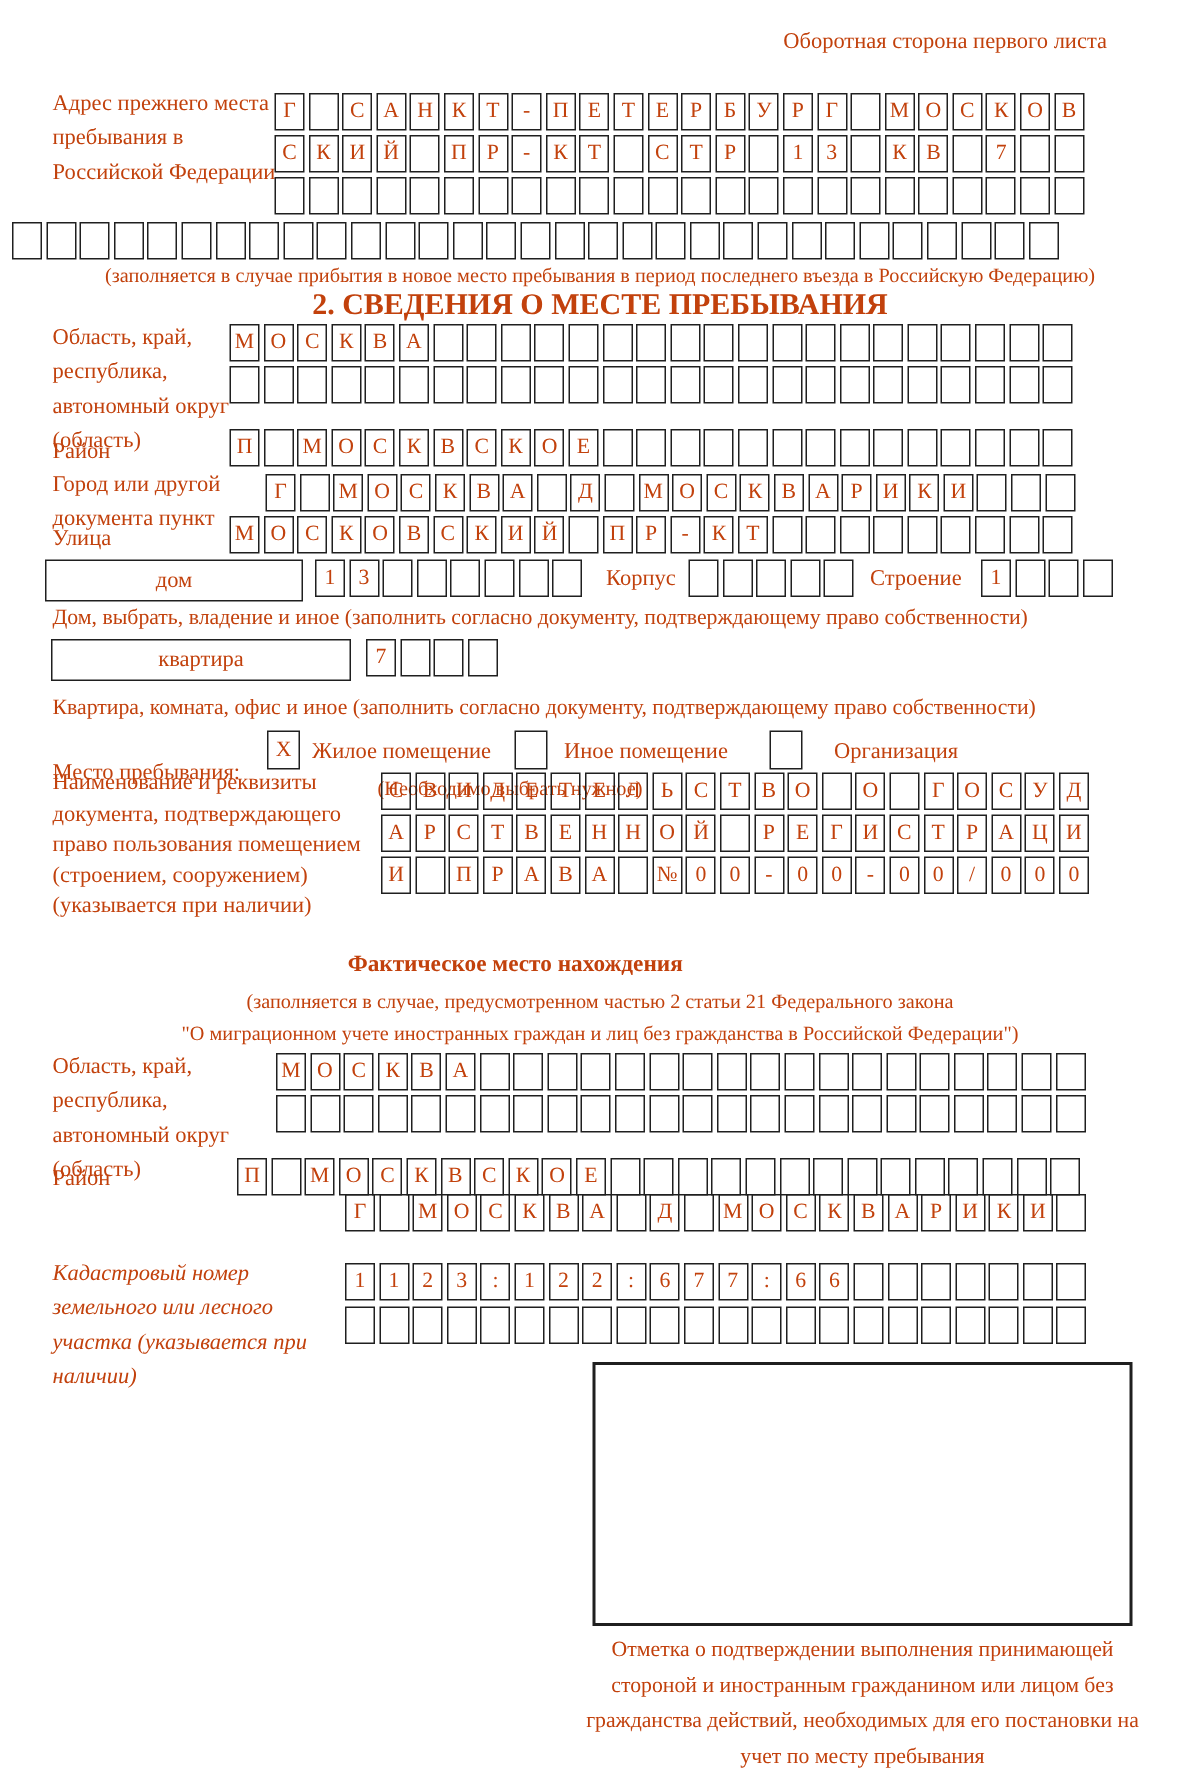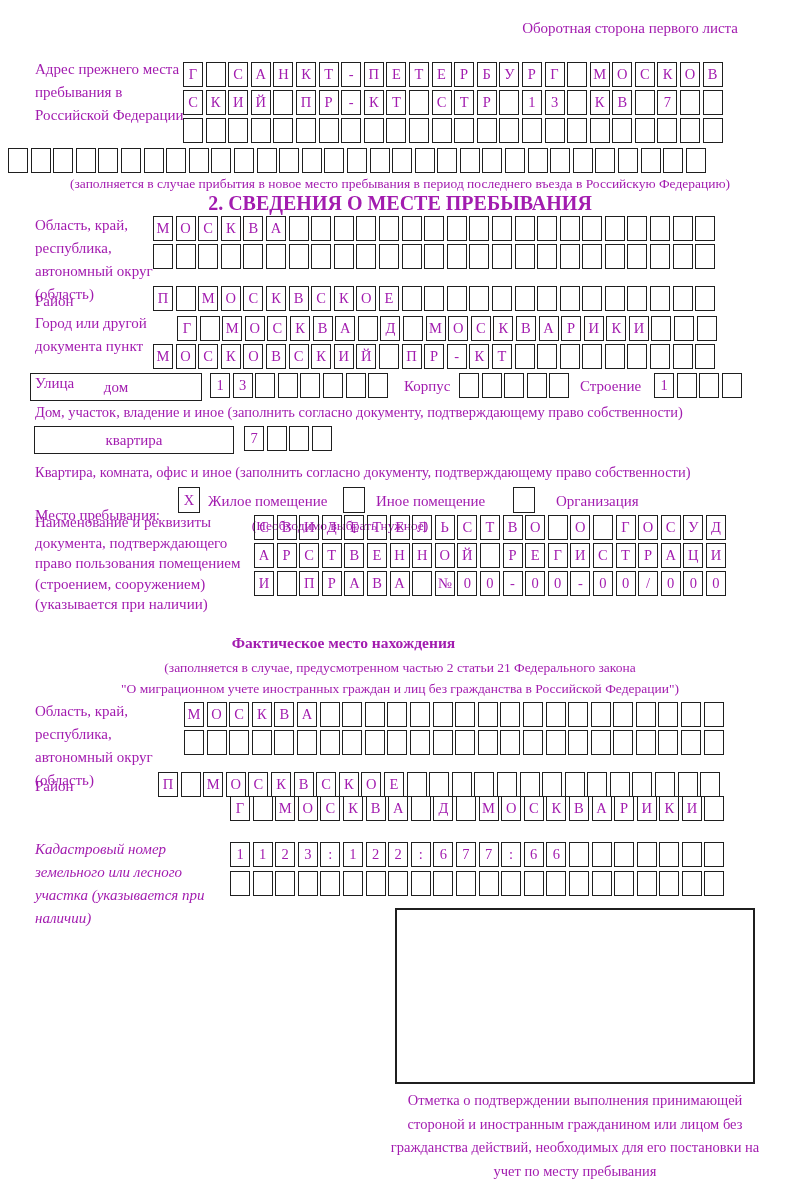--- a/index.html
+++ b/index.html
@@ -1,18 +1,18 @@
 <!DOCTYPE html>
 <html><head>
 <meta charset="utf-8">
 <style>
   html,body{margin:0;padding:0;background:#888;}
   .page{
     position:relative;width:800px;height:1180px;background:#fff;
-    font-family:"Liberation Serif","DejaVu Serif",serif;color:#a21caf;overflow:hidden;
+    font-family:"Liberation Serif","DejaVu Serif",serif;color:#c2410c;overflow:hidden;
   }
   .abs{position:absolute;}
   .lbl{font-size:15px;line-height:23px;}
   .cellrow{position:absolute;display:flex;gap:2.6px;}
   .cell{
     flex:none;width:18px;height:23px;border:1.6px solid #1f1f1f;
     display:flex;align-items:center;justify-content:center;
     font-size:14.5px;font-family:"Liberation Serif",serif;
   }
   .bigbox{
@@ -258,21 +258,21 @@
       <span class="cell">А</span>
       <span class="cell">Р</span>
       <span class="cell">И</span>
       <span class="cell">К</span>
       <span class="cell">И</span>
       <span class="cell"></span>
       <span class="cell"></span>
       <span class="cell"></span>
     </div>
 
-  <div class="abs lbl" style="left:35px;top:348px;margin-top:24px;">Улица</div>
+  <div class="abs lbl" style="left:35px;top:348px;">Улица</div>
   <div class="cellrow" style="left:153px;top:344px">
       <span class="cell">М</span>
       <span class="cell">О</span>
       <span class="cell">С</span>
       <span class="cell">К</span>
       <span class="cell">О</span>
       <span class="cell">В</span>
       <span class="cell">С</span>
       <span class="cell">К</span>
       <span class="cell">И</span>
@@ -313,21 +313,21 @@
       <span class="cell"></span>
       <span class="cell"></span>
     </div>
   <div class="abs lbl" style="left:580px;top:375px;">Строение</div>
   <div class="cellrow" style="left:654px;top:373px">
       <span class="cell">1</span>
       <span class="cell"></span>
       <span class="cell"></span>
       <span class="cell"></span>
     </div>
-  <div class="abs caption" style="left:35px;top:404px;">Дом, участок, владение и иное (заполнить согласно документу, подтверждающему право собственности)</div>
+  <div class="abs caption" style="left:35px;top:404px;">Дом, выбрать, владение и иное (заполнить согласно документу, подтверждающему право собственности)</div>
 
   <div class="bigbox" style="left:34px;top:426px;width:198px;">квартира</div>
   <div class="cellrow" style="left:244px;top:426px">
       <span class="cell">7</span>
       <span class="cell"></span>
       <span class="cell"></span>
       <span class="cell"></span>
     </div>
   <div class="abs caption" style="left:35px;top:464px;">Квартира, комната, офис и иное (заполнить согласно документу, подтверждающему право собственности)</div>
 

